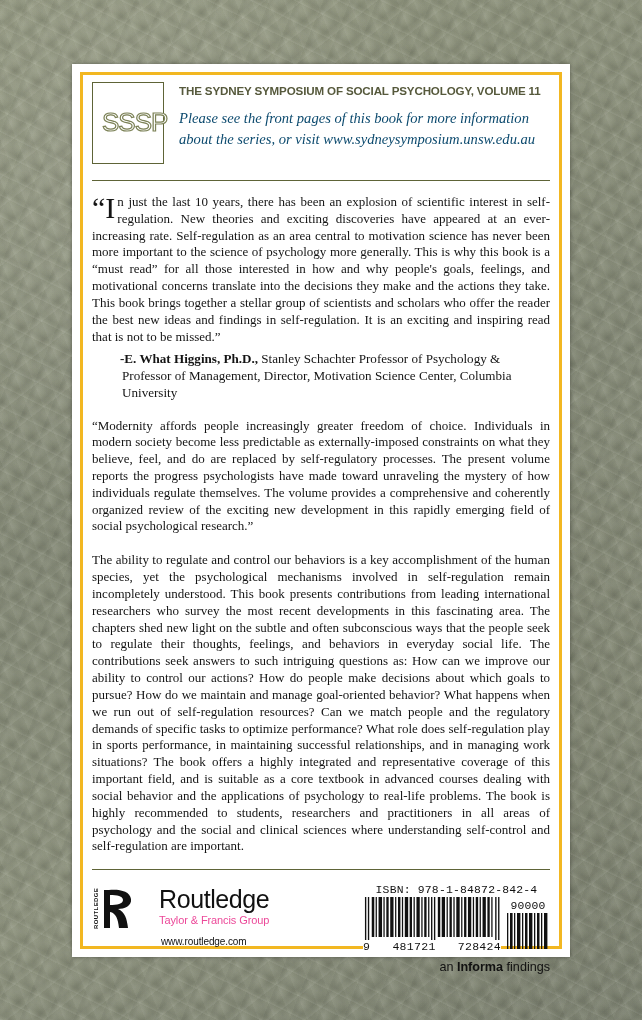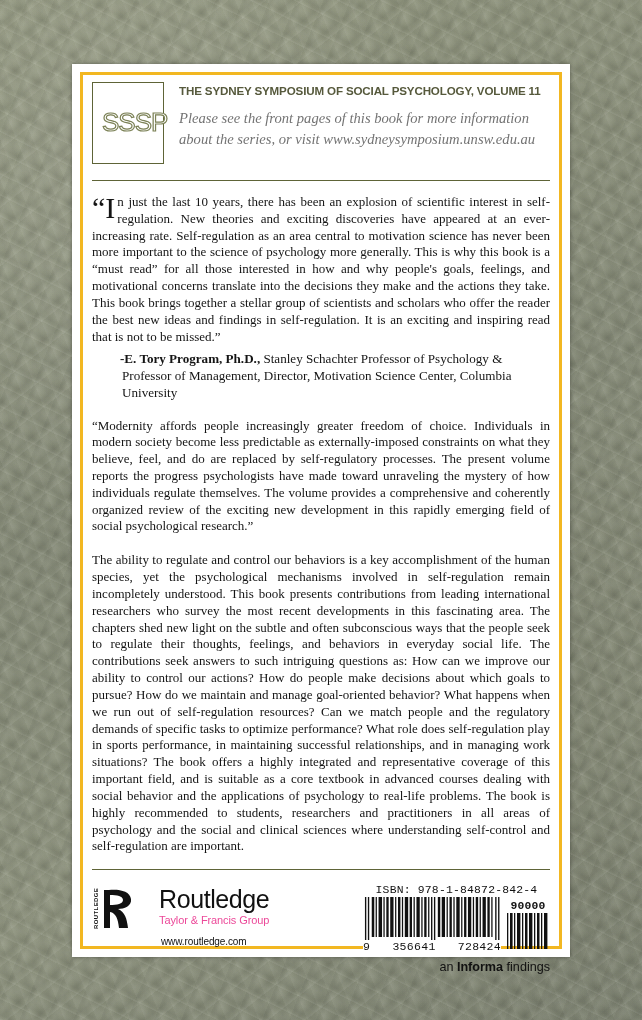--- a/index.html
+++ b/index.html
@@ -91,21 +91,21 @@
     font-size: 11.6px;
     letter-spacing: -0.15px;
     color: #56593c;
     margin-bottom: 11px;
     white-space: nowrap;
   }
   #series-note {
     font-style: italic;
     font-size: 14.6px;
     line-height: 1.42;
-    color: #737373;
+    color: #0c4a6e;
   }
 
   .rule {
     border: 0;
     border-top: 1.6px solid #5e6437;
     margin: 0;
   }
   #header-rule { margin-top: 16px; }
 
   
@@ -210,21 +210,20 @@
     letter-spacing: 0.3px;
   }
   #barcode-addon { width: 44px; }
   #barcode-addon-digits {
     font-family: "Liberation Mono", "DejaVu Sans Mono", monospace;
     font-size: 11.4px;
     color: #111;
     text-align: center;
     letter-spacing: 0.2px;
     margin-bottom: 1px;
-    font-weight: bold;
   }
   #barcode-addon-bars { height: 36px; width: 100%; }
   #informa-line {
     font-family: "Liberation Sans", sans-serif;
     font-size: 12.6px;
     color: #111;
     margin-top: 7px;
     text-align: right;
   }
   #informa-line b { font-weight: bold; }
@@ -257,21 +256,21 @@
       <div id="series-header-text">
         <div id="series-title">THE SYDNEY SYMPOSIUM OF SOCIAL PSYCHOLOGY, VOLUME 11</div>
         <div id="series-note">Please see the front pages of this book for more information about the series, or visit www.sydneysymposium.unsw.edu.au</div>
       </div>
     </div>
 
     <hr class="rule" id="header-rule">
 
     <p class="blurb" id="quote-one">“In just the last 10 years, there has been an explosion of scientific interest in self-regulation. New theories and exciting discoveries have appeared at an ever-increasing rate. Self-regulation as an area central to motivation science has never been more important to the science of psychology more generally. This is why this book is a “must read” for all those interested in how and why people's goals, feelings, and motivational concerns translate into the decisions they make and the actions they take. This book brings together a stellar group of scientists and scholars who offer the reader the best new ideas and findings in self-regulation. It is an exciting and inspiring read that is not to be missed.”</p>
     <p class="attribution">
-      <b>-E. Tory Program, Ph.D.,</b><span> Stanley Schachter Professor of Psychology &amp; Professor of Management, Director, Motivation Science Center, Columbia University</span>
+      <b>-E. What Higgins, Ph.D.,</b><span> Stanley Schachter Professor of Psychology &amp; Professor of Management, Director, Motivation Science Center, Columbia University</span>
     </p>
 
     <p class="blurb" id="quote-two">“Modernity affords people increasingly greater freedom of choice. Individuals in modern society become less predictable as externally-imposed constraints on what they believe, feel, and do are replaced by self-regulatory processes. The present volume reports the progress psychologists have made toward unraveling the mystery of how individuals regulate themselves. The volume provides a comprehensive and coherently organized review of the exciting new development in this rapidly emerging field of social psychological research.”</p>
 
     <p class="blurb" id="book-description">The ability to regulate and control our behaviors is a key accomplishment of the human species, yet the psychological mechanisms involved in self-regulation remain incompletely understood. This book presents contributions from leading international researchers who survey the most recent developments in this fascinating area. The chapters shed new light on the subtle and often subconscious ways that the people seek to regulate their thoughts, feelings, and behaviors in everyday social life. The contributions seek answers to such intriguing questions as: How can we improve our ability to control our actions? How do people make decisions about which goals to pursue? How do we maintain and manage goal-oriented behavior? What happens when we run out of self-regulation resources? Can we match people and the regulatory demands of specific tasks to optimize  performance? What role does self-regulation play in sports performance, in maintaining successful relationships, and in managing work situations? The book offers a highly integrated and representative coverage of this important field, and is suitable as a core textbook in advanced courses dealing with social behavior and the applications of psychology to real-life problems. The book is highly  recommended to students, researchers and practitioners in all areas of  psychology and the social and clinical sciences where understanding  self-control and self-regulation are important.</p>
 
     <hr class="rule" id="footer-rule">
 
     <div id="cover-footer">
 
@@ -331,21 +330,21 @@
                   <rect x="120" y="0" width="1.3" height="40"></rect>
                 <rect x="123" y="0" width="3.4" height="40"></rect>
                   <rect x="128" y="0" width="2.4" height="40"></rect>
                 <rect x="132" y="0" width="1.3" height="40"></rect>
                   <rect x="136" y="0" width="1.4" height="48"></rect>
                 <rect x="139" y="0" width="1.4" height="48"></rect>
               </g>
             </svg>
             <div id="barcode-main-digits">
               <span>9</span>
-              <span>356641</span>
+              <span>481721</span>
               <span>728424</span>
             </div>
           </div>
 
           <div id="barcode-addon">
             <div id="barcode-addon-digits">90000</div>
             <svg id="barcode-addon-bars" viewBox="0 0 44 36" preserveAspectRatio="none">
               <g fill="#111111">
                 <rect x="1" y="0" width="1.3" height="36"></rect>
                   <rect x="4" y="0" width="2.6" height="36"></rect>

